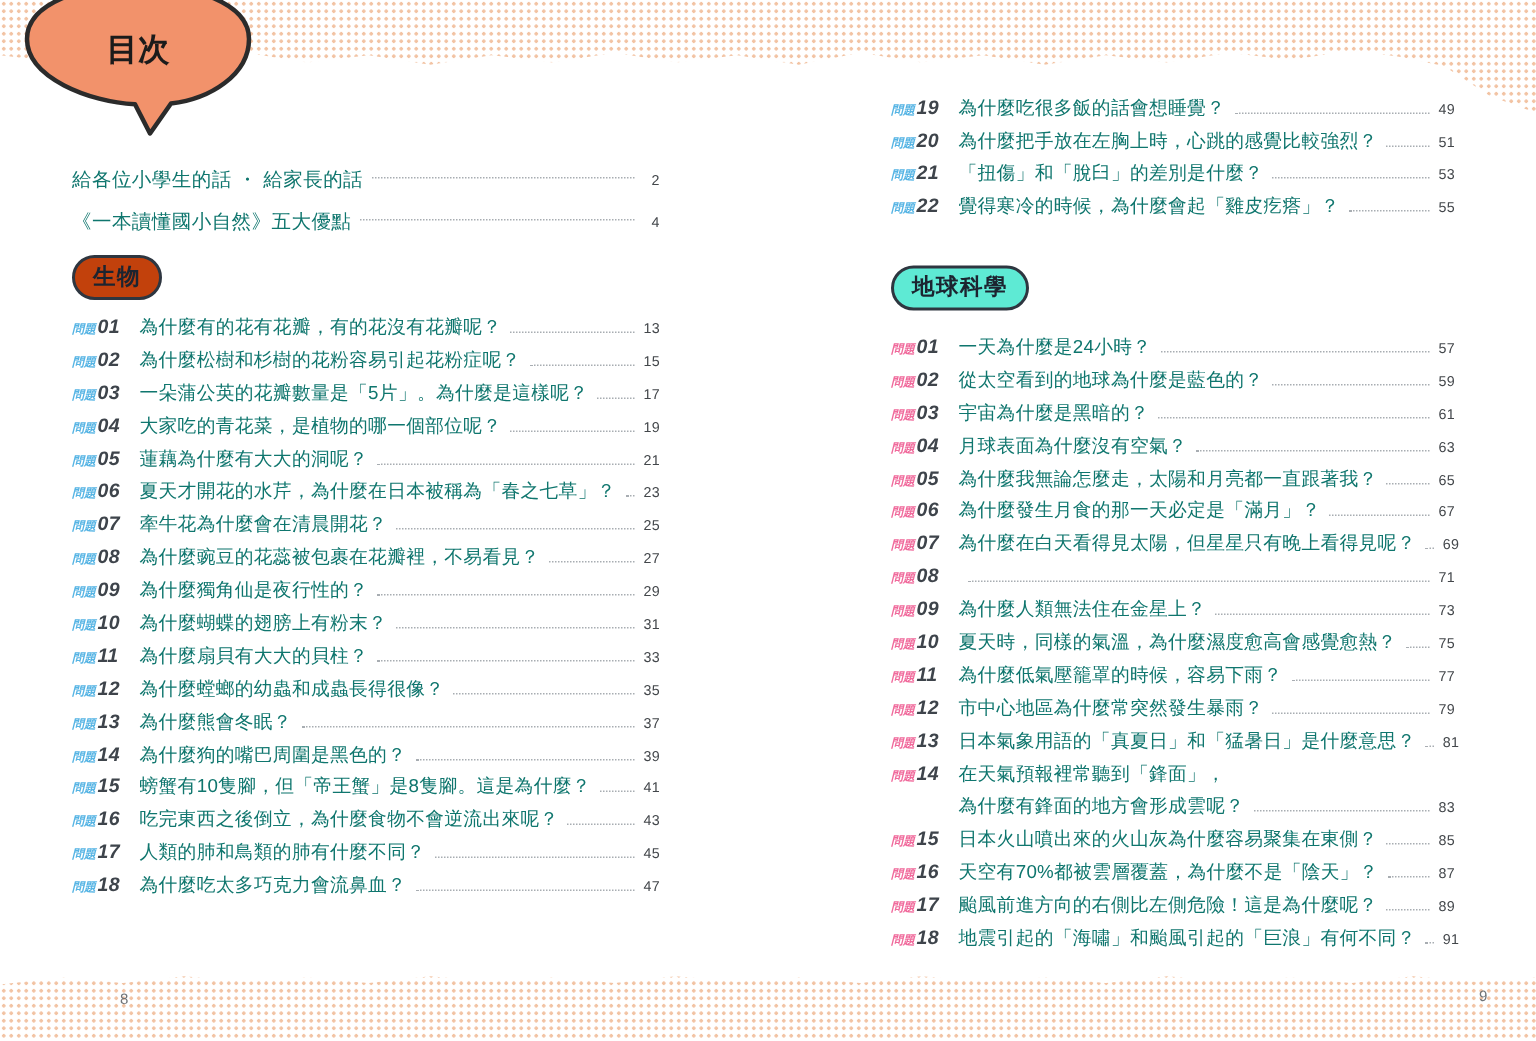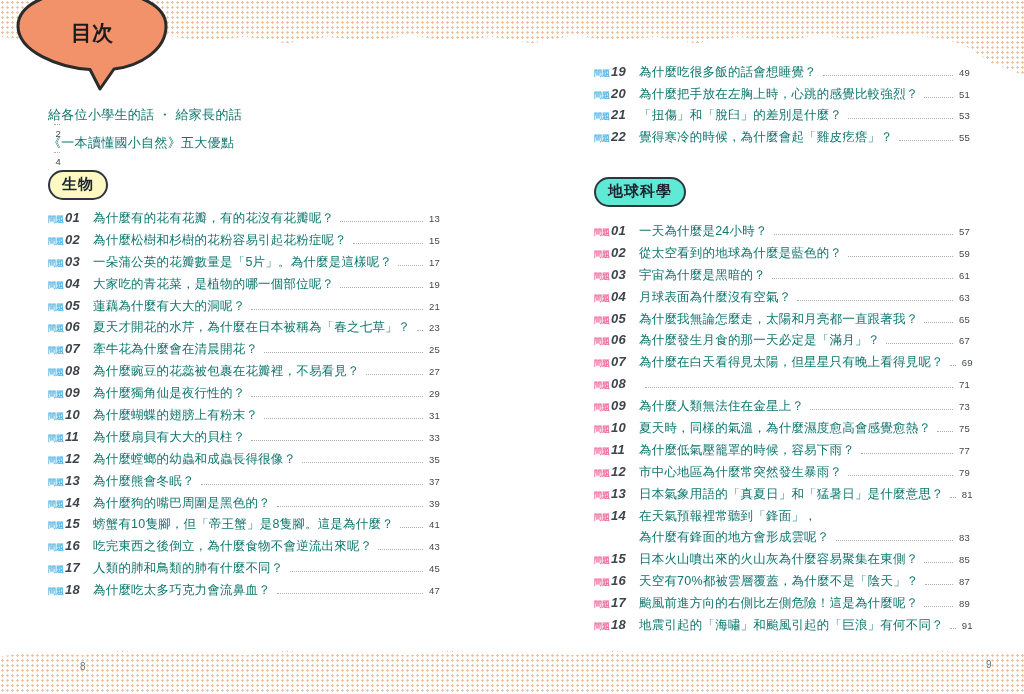--- a/index.html
+++ b/index.html
@@ -26,25 +26,25 @@
   .folio{position:absolute;font-size:10px;color:#6f7478;z-index:3;}
   .folio-left{left:80px;top:661px;}
   .folio-right{left:986px;top:659px;}
 
   .bubble-wrap{position:absolute;left:12px;top:0;z-index:4;}
 
   .col{position:absolute;}
   .col-left{left:48px;top:106px;width:392px;}
   .col-right{left:594px;top:64px;width:376px;}
 
-  .intro-row{display:flex;align-items:flex-start;height:28px;font-size:13px;color:#55595e;letter-spacing:.3px;flex-direction:column;}
+  .intro-row{display:flex;align-items:center;height:28px;font-size:13px;color:#55595e;letter-spacing:.3px;}
   .qrow{display:flex;align-items:baseline;height:21.9px;font-size:12.5px;letter-spacing:.2px;}
   .cont .qrow{height:21.5px;}
 
-  .qtag{font-size:8px;font-weight:bold;width:17px;flex:0 0 17px;letter-spacing:0;}
+  .qtag{font-size:8px;font-weight:bold;width:17px;flex:0 0 17px;letter-spacing:0;font-style:italic;}
   .qno{font-weight:bold;font-style:italic;color:#3e444b;width:21px;flex:0 0 21px;margin-right:7px;font-size:13px;}
   .qindent{width:45px;flex:0 0 45px;}
   .qtitle{white-space:nowrap;color:#0f766e;}
   .leader{flex:1 1 auto;min-width:6px;border-bottom:1.5px dotted #a8adb2;margin:0 4px 3px 6px;}
   .qpage{font-size:9.5px;color:#43474b;min-width:13px;text-align:right;flex:0 0 auto;}
 
   .badge{
     display:inline-block;padding:3px 12px 4px;margin:8px 0 8px;
     border:2px solid #2e3640;border-radius:16px;
     font-size:15px;font-weight:bold;color:#1c2430;letter-spacing:1px;
@@ -76,21 +76,21 @@
         <span class="leader"></span>
         <span class="qpage">2</span>
       </div>
       <div class="intro-row">
         <span class="qtitle">《一本讀懂國小自然》五大優點</span>
         <span class="leader"></span>
         <span class="qpage">4</span>
       </div>
     </div>
   <div>
-    <span class="badge" id="badge-bio" style="background: #fef9c3;">生物</span>
+    <span class="badge" id="badge-bio" style="background: #c2410c;">生物</span>
   </div>
   <div class="items" id="left-items">
       <div class="qrow">
         <span class="qtag" style="color: rgb(85, 180, 228);">問題</span>
         <span class="qno">01</span>
         <span class="qtitle">為什麼有的花有花瓣，有的花沒有花瓣呢？</span>
         <span class="leader"></span>
         <span class="qpage">13</span>
       </div>
       <div class="qrow">

